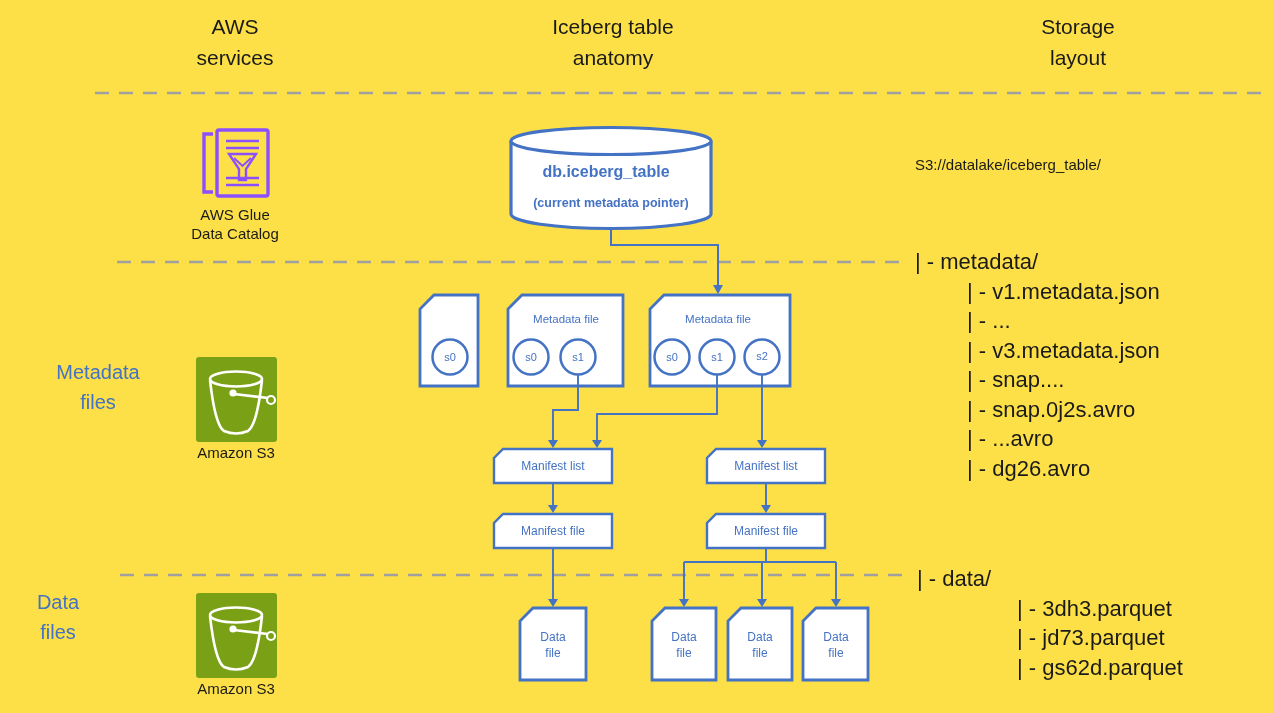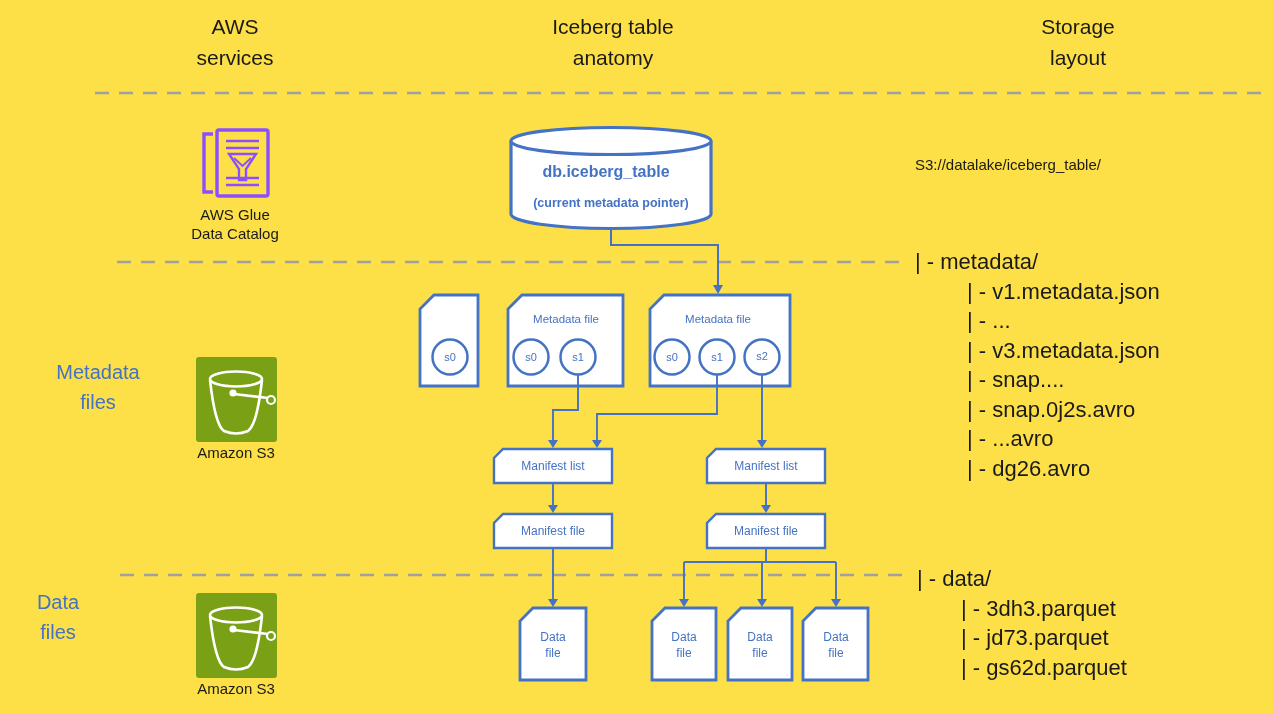--- a/index.html
+++ b/index.html
@@ -18,21 +18,21 @@
   .dbsub{font-size:12.5px;font-weight:bold;color:#4472C4;}
   .mfl{font-size:11.5px;color:#4472C4;}
   .snap{font-size:11px;color:#4472C4;}
   .manif{font-size:12px;color:#4472C4;}
   .dfl{font-size:12px;line-height:16px;color:#4472C4;}
   .stor{font-size:15px;color:#1a1a1a;}
   .tree{font-size:22px;color:#1a1a1a;}
   .tree .line{height:29.5px;line-height:29.5px;white-space:nowrap;}
   .tree .ind-0{margin-left:0;}
   .tree .ind-1{margin-left:52px;}
-  .tree .ind-2{margin-left:44px;}
+  .tree .ind-2{margin-left:100px;}
   svg{position:absolute;left:0;top:0;}
 </style>
 </head>
 <body>
 
 <div class="canvas">
 
   <svg width="1273" height="713" viewBox="0 0 1273 713">
 
     <line x1="95" y1="93" x2="1271" y2="93" stroke="#A0A0A0" stroke-width="2.6" stroke-dasharray="14 10"></line>

